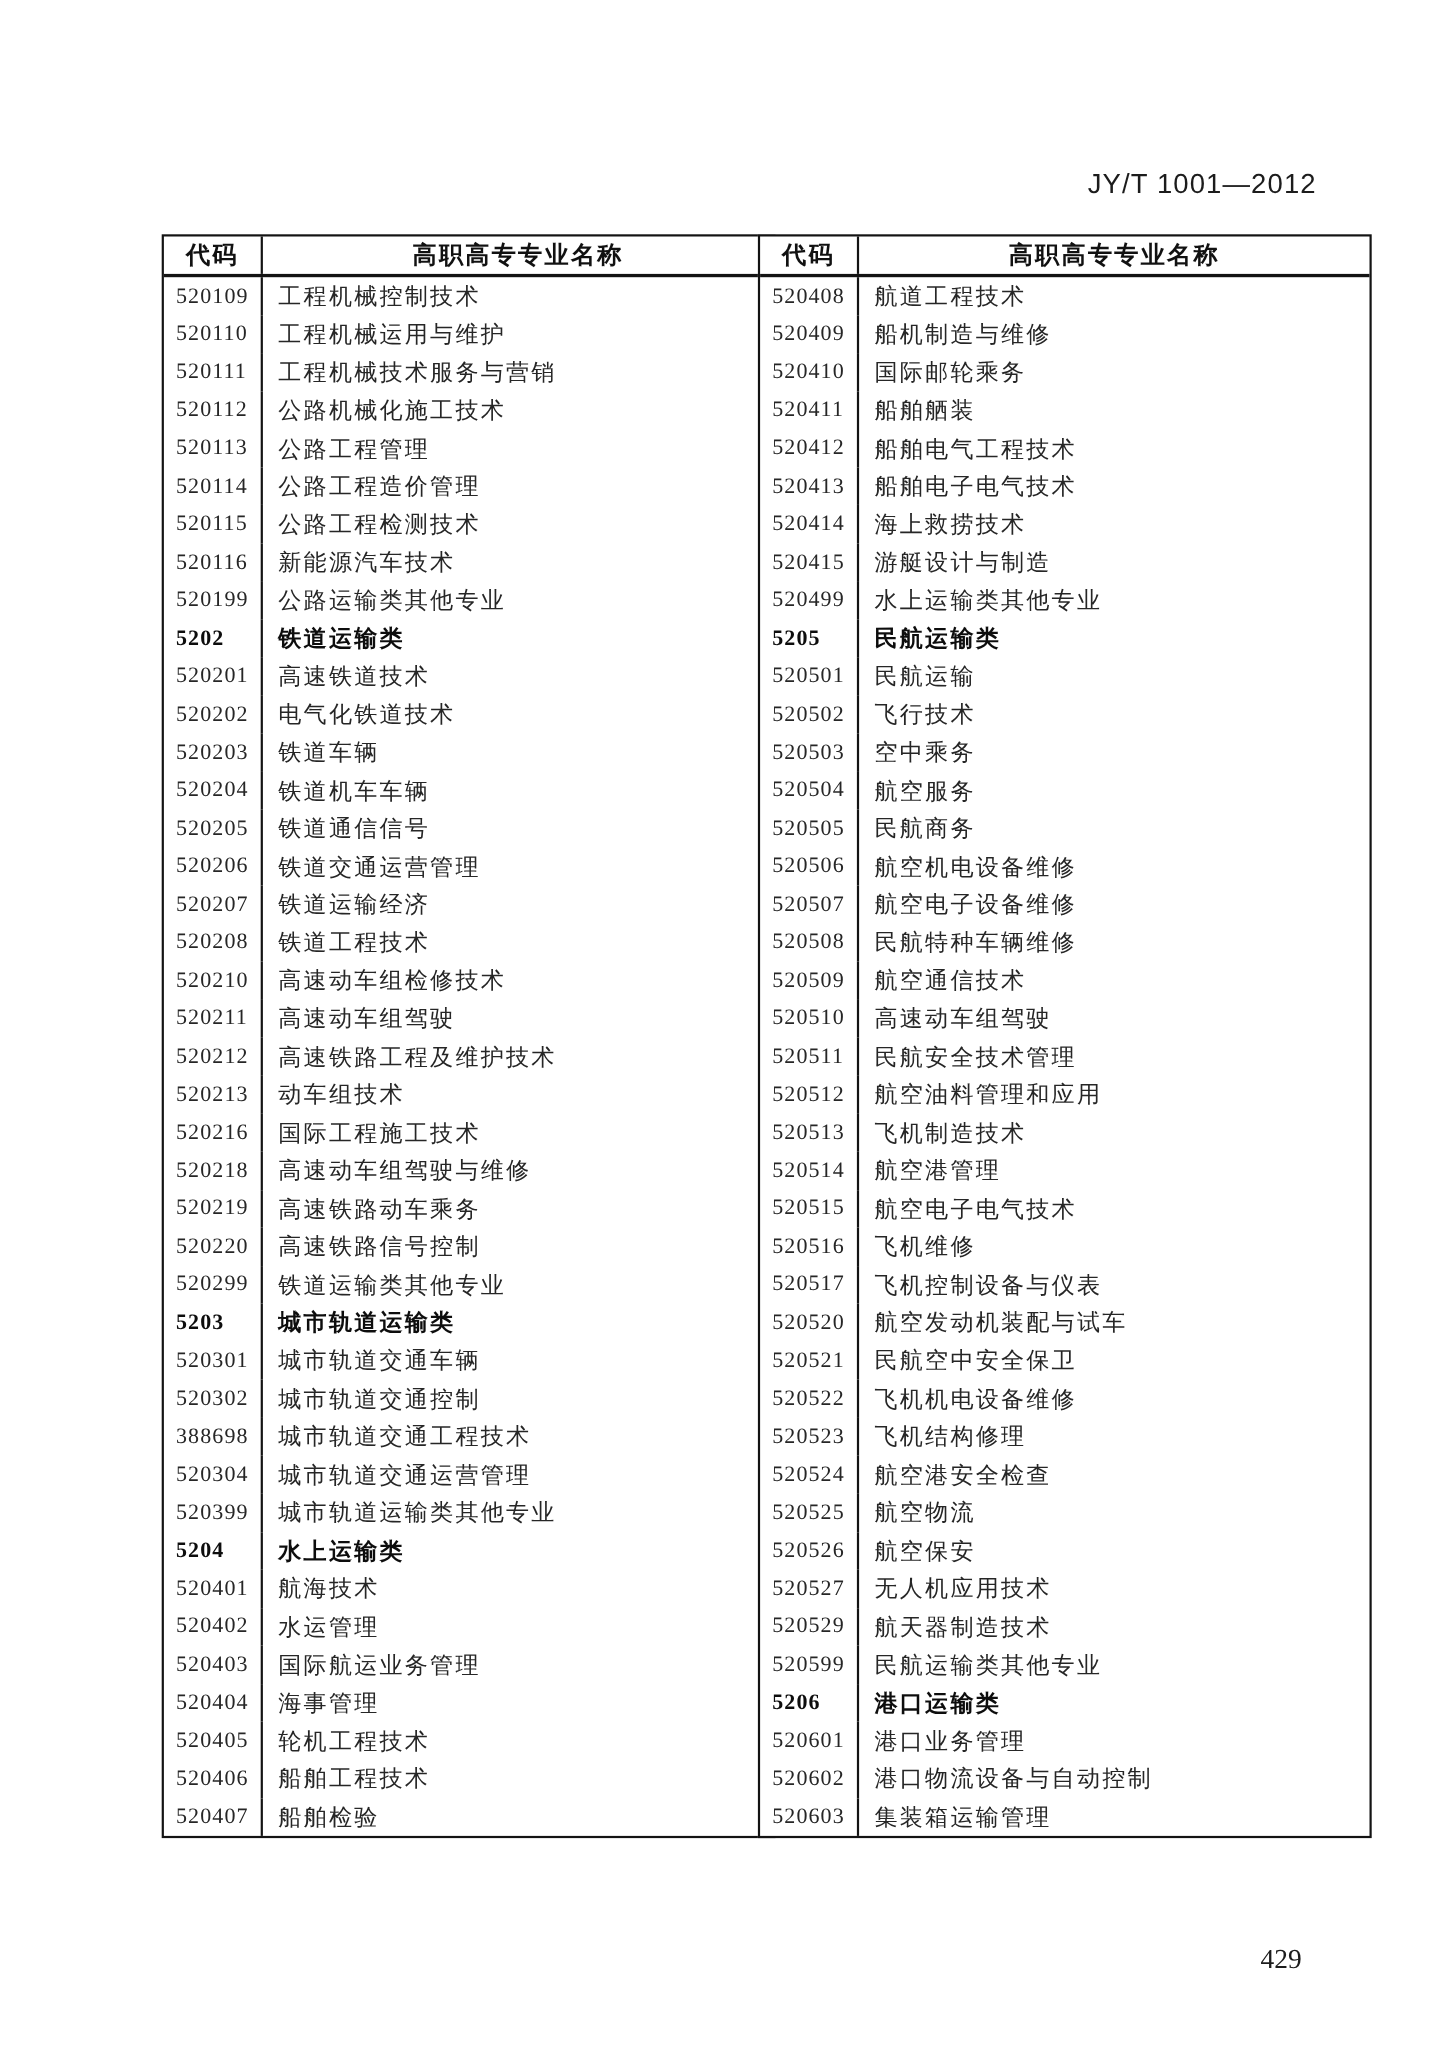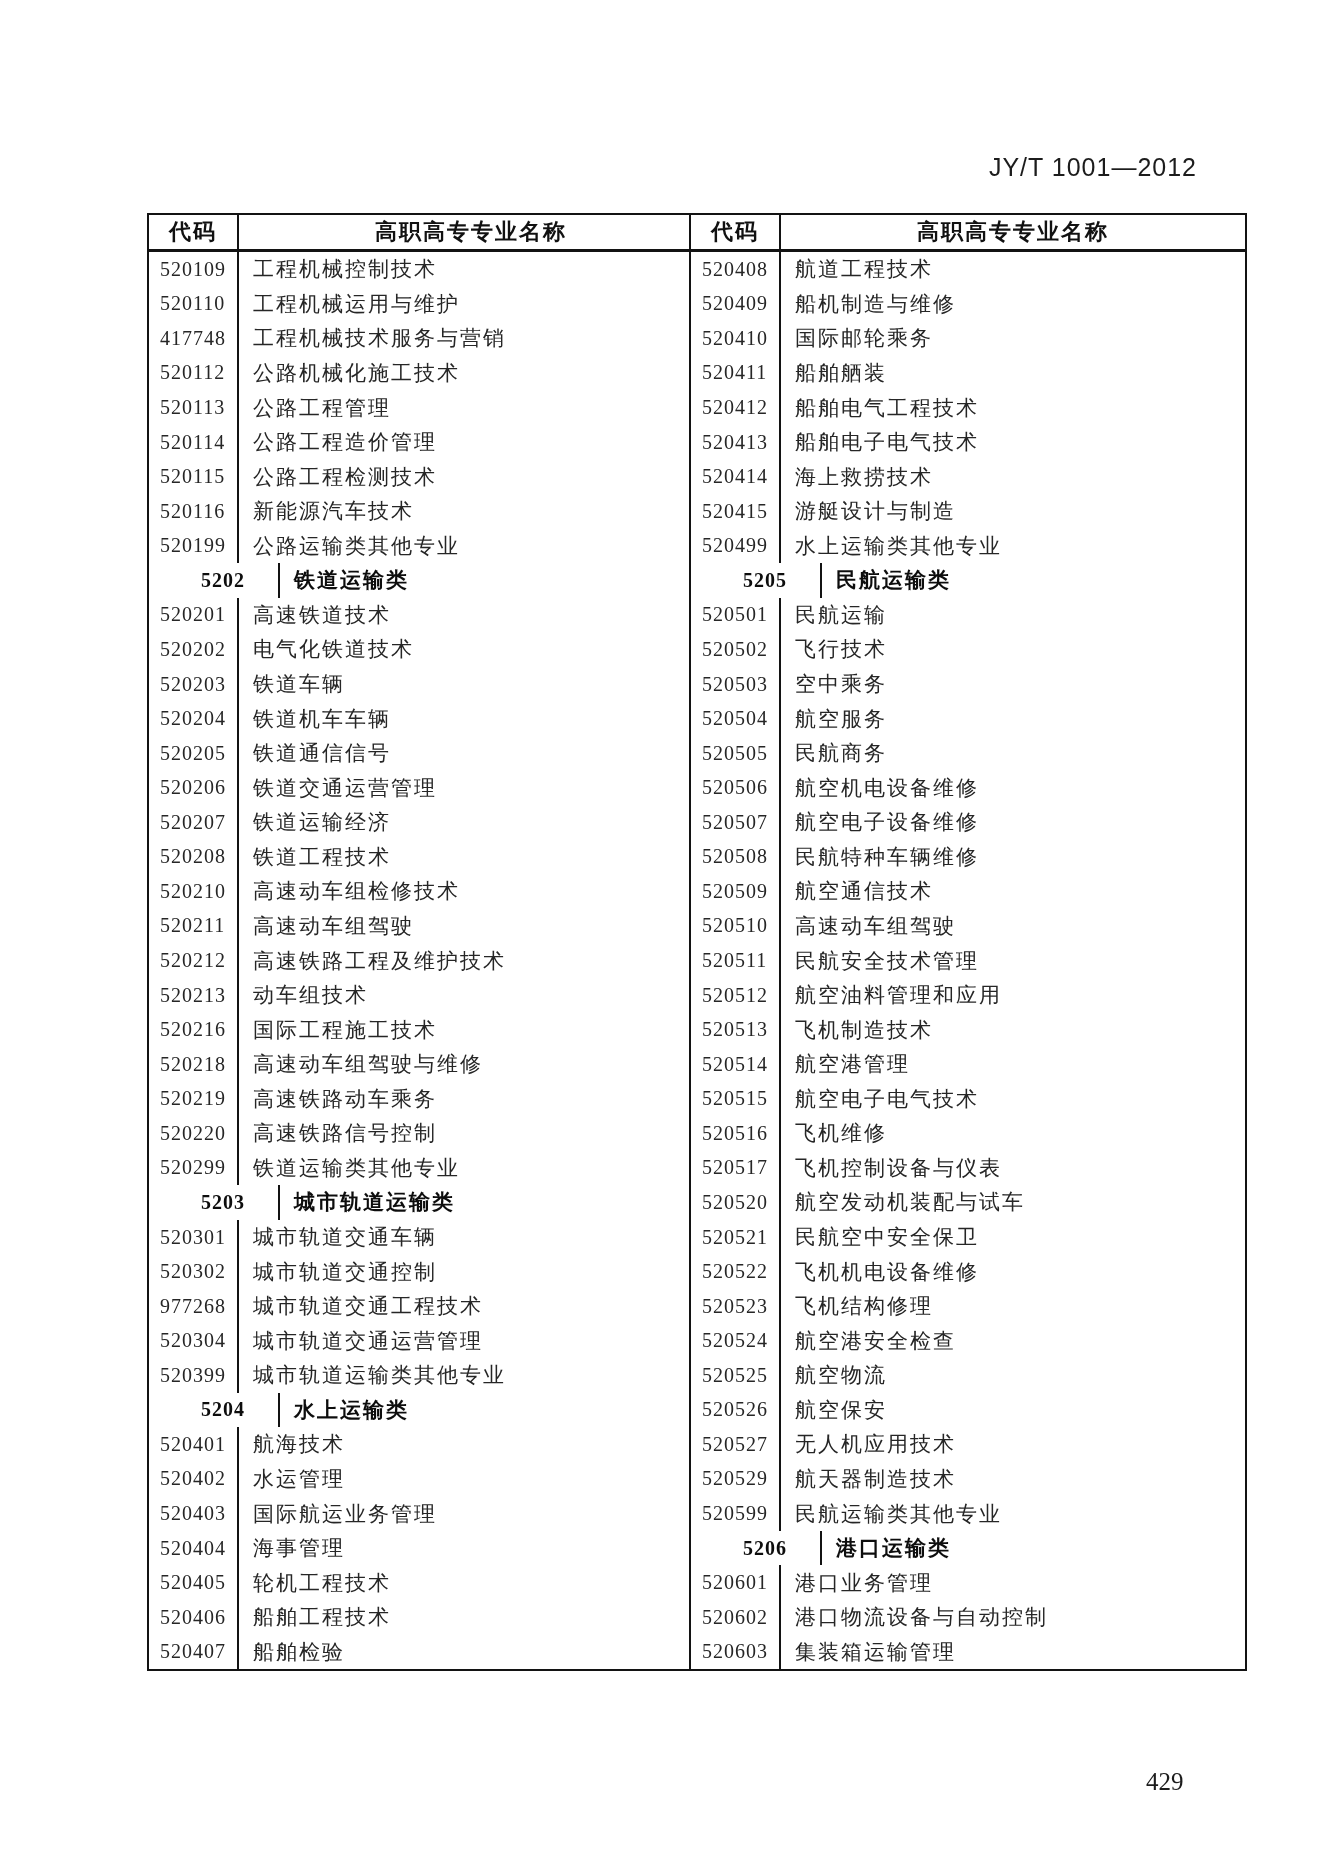--- a/index.html
+++ b/index.html
@@ -88,21 +88,20 @@
   }
   .row .name-col {
     display: flex;
     align-items: center;
     padding-left: 14px;
     letter-spacing: 2px;
   }
   .row.bold {
     font-weight: bold;
     color: #0d0d0d;
-    padding-left: 41px;
   }
 </style>
 </head>
 <body>
 
 <div class="page">
 
   <div class="std-code">JY/T 1001—2012</div>
 
   <div class="table table-left">
@@ -113,21 +112,21 @@
     <div class="tbody">
         <div class="row">
           <div class="cell code-col">520109</div>
           <div class="cell name-col">工程机械控制技术</div>
         </div>
         <div class="row">
           <div class="cell code-col">520110</div>
           <div class="cell name-col">工程机械运用与维护</div>
         </div>
         <div class="row">
-          <div class="cell code-col">417748</div>
+          <div class="cell code-col">520111</div>
           <div class="cell name-col">工程机械技术服务与营销</div>
         </div>
         <div class="row">
           <div class="cell code-col">520112</div>
           <div class="cell name-col">公路机械化施工技术</div>
         </div>
         <div class="row">
           <div class="cell code-col">520113</div>
           <div class="cell name-col">公路工程管理</div>
         </div>
@@ -225,21 +224,21 @@
         </div>
         <div class="row">
           <div class="cell code-col">520301</div>
           <div class="cell name-col">城市轨道交通车辆</div>
         </div>
         <div class="row">
           <div class="cell code-col">520302</div>
           <div class="cell name-col">城市轨道交通控制</div>
         </div>
         <div class="row">
-          <div class="cell code-col">977268</div>
+          <div class="cell code-col">388698</div>
           <div class="cell name-col">城市轨道交通工程技术</div>
         </div>
         <div class="row">
           <div class="cell code-col">520304</div>
           <div class="cell name-col">城市轨道交通运营管理</div>
         </div>
         <div class="row">
           <div class="cell code-col">520399</div>
           <div class="cell name-col">城市轨道运输类其他专业</div>
         </div>

